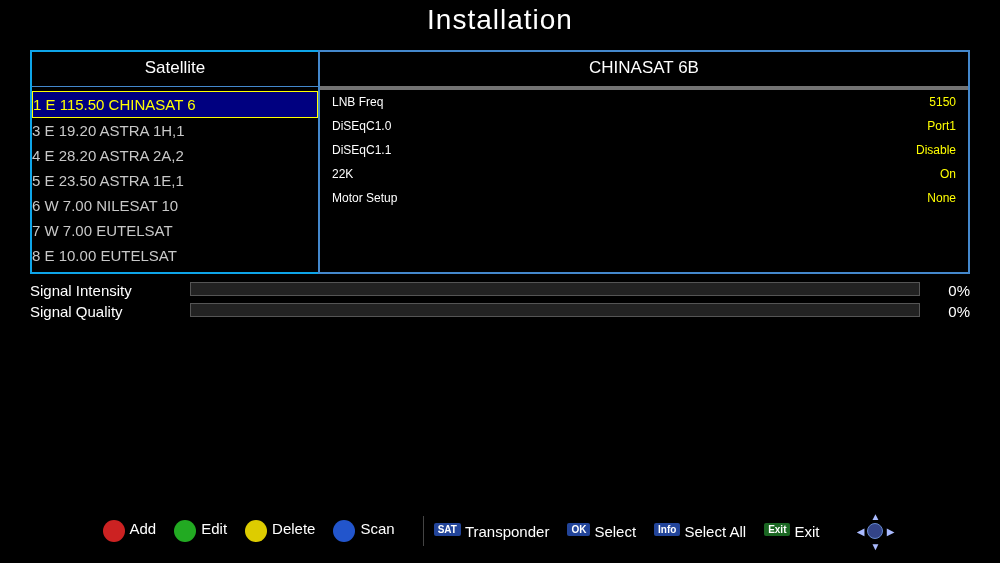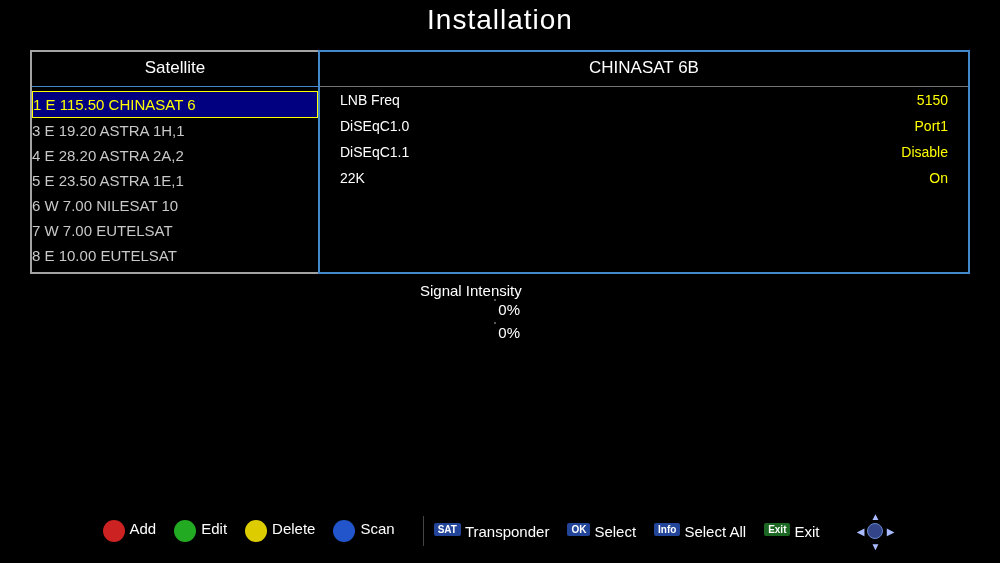--- a/index.html
+++ b/index.html
@@ -24,21 +24,21 @@
 
     .main-content {
       display: flex;
       flex-direction: row;
       margin: 0 30px;
       gap: 0;
     }
 
     
     .satellite-panel {
-      border: 2px solid #a3a3a3;
+      border: 2px solid #0ea5e9;
       width: 290px;
       flex-shrink: 0;
     }
 
     .satellite-panel-title {
       text-align: center;
       font-size: 17px;
       color: #fff;
       padding: 6px 0 8px 0;
       border-bottom: 1px solid #4488cc;
@@ -67,48 +67,47 @@
       border: 2px solid #4488cc;
       flex: 1;
       margin-left: -2px;
     }
 
     .details-panel-title {
       text-align: center;
       font-size: 17px;
       color: #fff;
       padding: 6px 0 8px 0;
-      border-bottom: 1px solid #737373;
+      border-bottom: 4px solid #737373;
     }
 
     .details-row {
       display: flex;
       justify-content: space-between;
-      padding: 5px 20px;
-      font-size: 14px;
+      padding: 5px 12px;
+      font-size: 12px;
     }
 
     .details-row .label {
       color: #fff;
     }
 
     .details-row .value {
       color: #ffff00;
     }
 
     
     .signal-section {
       margin: 8px 30px 0 30px;
     }
 
     .signal-row {
       display: flex;
-      align-items: center;
+      align-items: flex-start;
       margin-bottom: 4px;
-      flex-direction: column;
     }
 
     .signal-label {
       width: 160px;
       font-size: 15px;
       color: #fff;
     }
 
     .signal-bar-bg {
       flex: 1;
@@ -259,34 +258,39 @@
           <span class="value">Port1</span>
         </div>
         <div class="details-row">
           <span class="label">DiSEqC1.1</span>
           <span class="value">Disable</span>
         </div>
         <div class="details-row">
           <span class="label">22K</span>
           <span class="value">On</span>
         </div>
+        <div class="details-row">
+          <span class="label">Motor Setup</span>
+          <span class="value">None</span>
+        </div>
       </div>
   </div>
 
 </div>
 
 <div class="signal-section">
   <div class="signal-row">
     <div class="signal-label">Signal Intensity</div>
     <div class="signal-bar-bg">
       <div class="signal-bar-fill" id="intensity-fill" style="width: 0%;"></div>
     </div>
     <div class="signal-percent">0%</div>
   </div>
   <div class="signal-row">
+    <div class="signal-label">Signal Quality</div>
     <div class="signal-bar-bg">
       <div class="signal-bar-fill" id="quality-fill" style="width: 0%;"></div>
     </div>
     <div class="signal-percent">0%</div>
   </div>
 </div>
 
 <div class="bottom-bar">
 
   <div class="btn-group">

